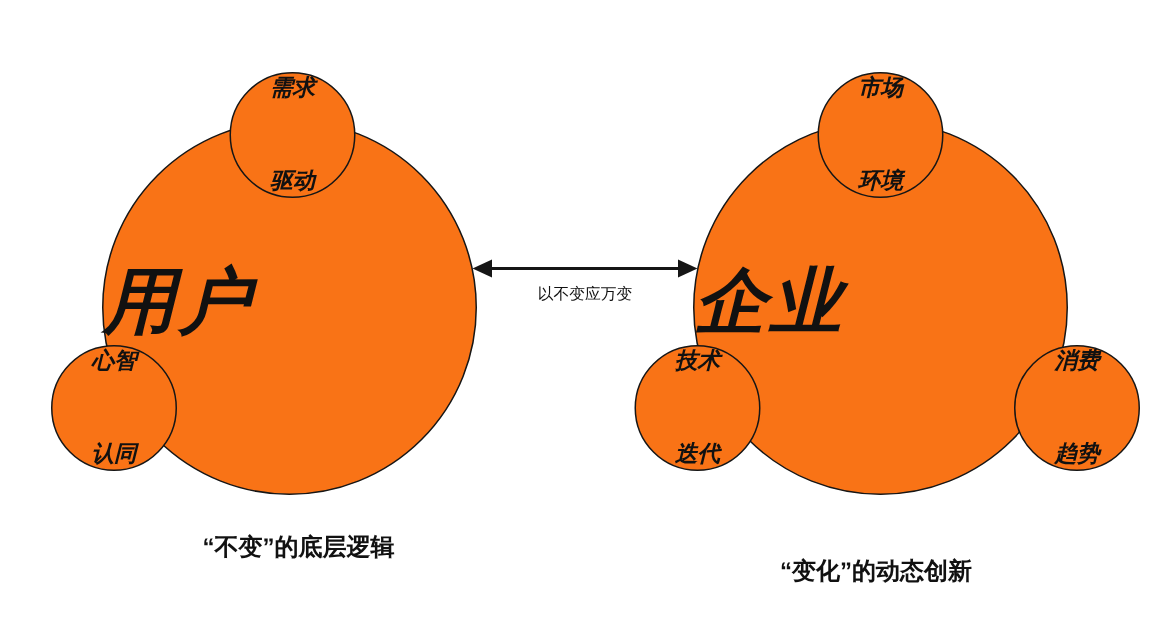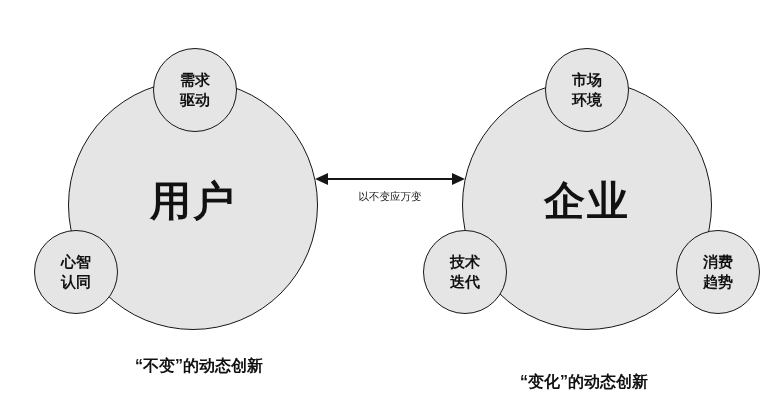--- a/index.html
+++ b/index.html
@@ -10,28 +10,29 @@
     background: #ffffff;
     font-family: "Liberation Sans", sans-serif;
     color: #111111;
     overflow: hidden;
   }
   .circle {
     position: absolute;
     box-sizing: border-box;
     border: 1.5px solid #161616;
     border-radius: 50%;
-    background: #e5e5e5;
+    background: #f97316;
     display: flex;
     align-items: center;
-    justify-content: center;
+    justify-content: space-between;
+    font-style: italic;
   }
   .big-circle { width: 250px; height: 250px; }
   .core-label {
-    font-size: 41px;
+    font-size: 48px;
     font-weight: 700;
     letter-spacing: 2px;
     transform: translateY(-4px);
     white-space: nowrap;
   }
   .satellite {
     width: 84px;
     height: 84px;
     flex-direction: column;
     text-align: center;
@@ -150,16 +151,16 @@
     <span>趋势</span>
   </div>
 
   <div class="double-arrow">
     <div class="arrow-head left"></div>
     <div class="arrow-line"></div>
     <div class="arrow-head right"></div>
   </div>
   <div class="connector-subtitle">以不变应万变</div>
 
-  <div class="caption caption-left">“不变”的动态创新</div>
+  <div class="caption caption-left">“不变”的底层逻辑</div>
   <div class="caption caption-right">“变化”的动态创新</div>
 
 </div>
 
 </body></html>

